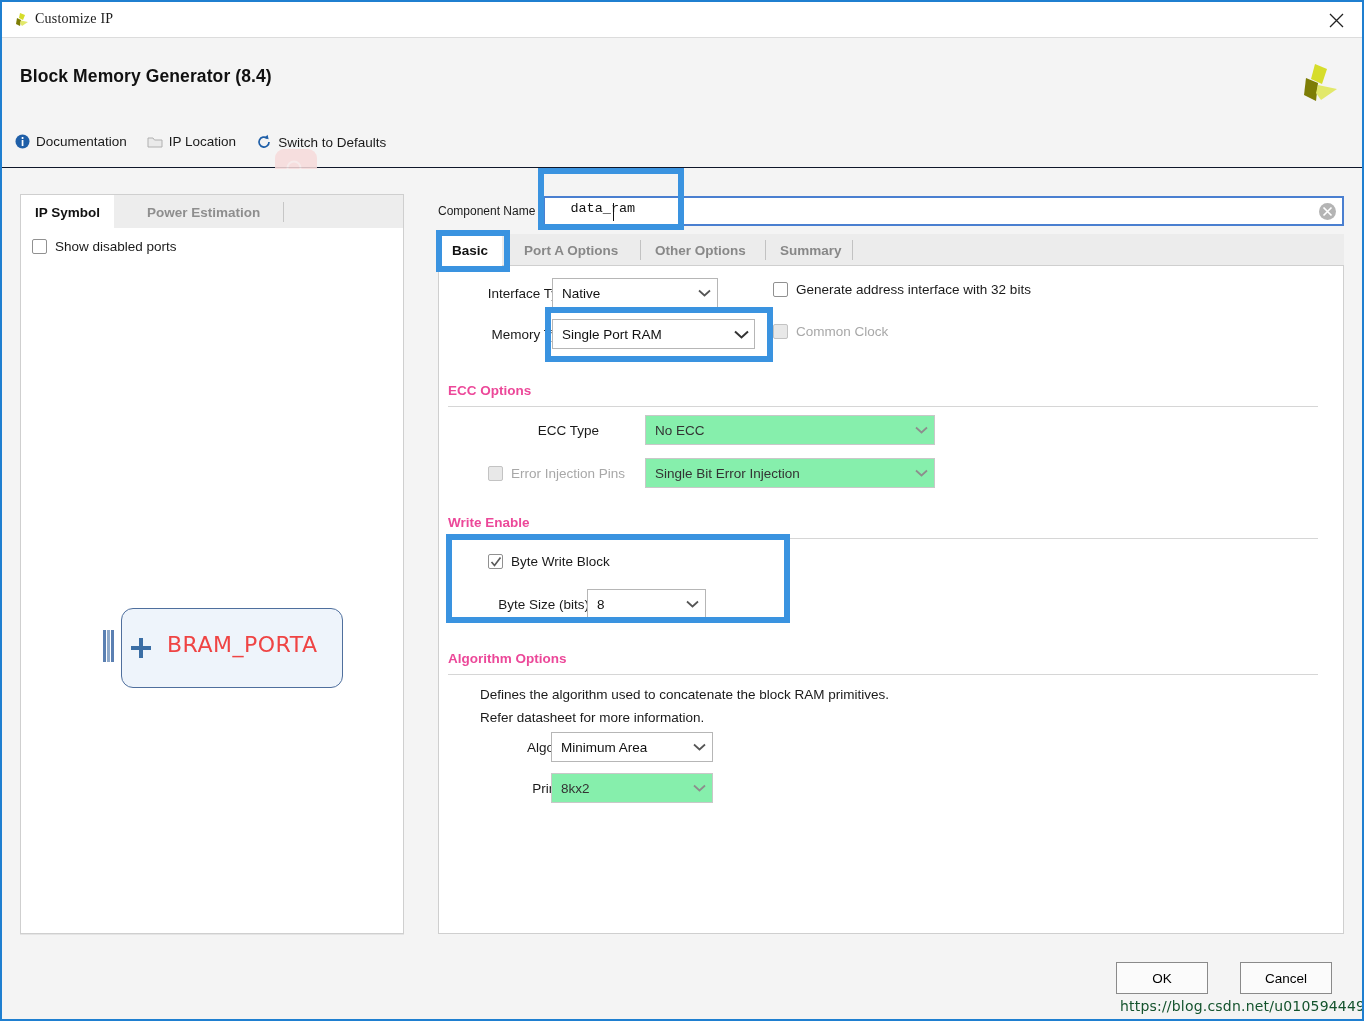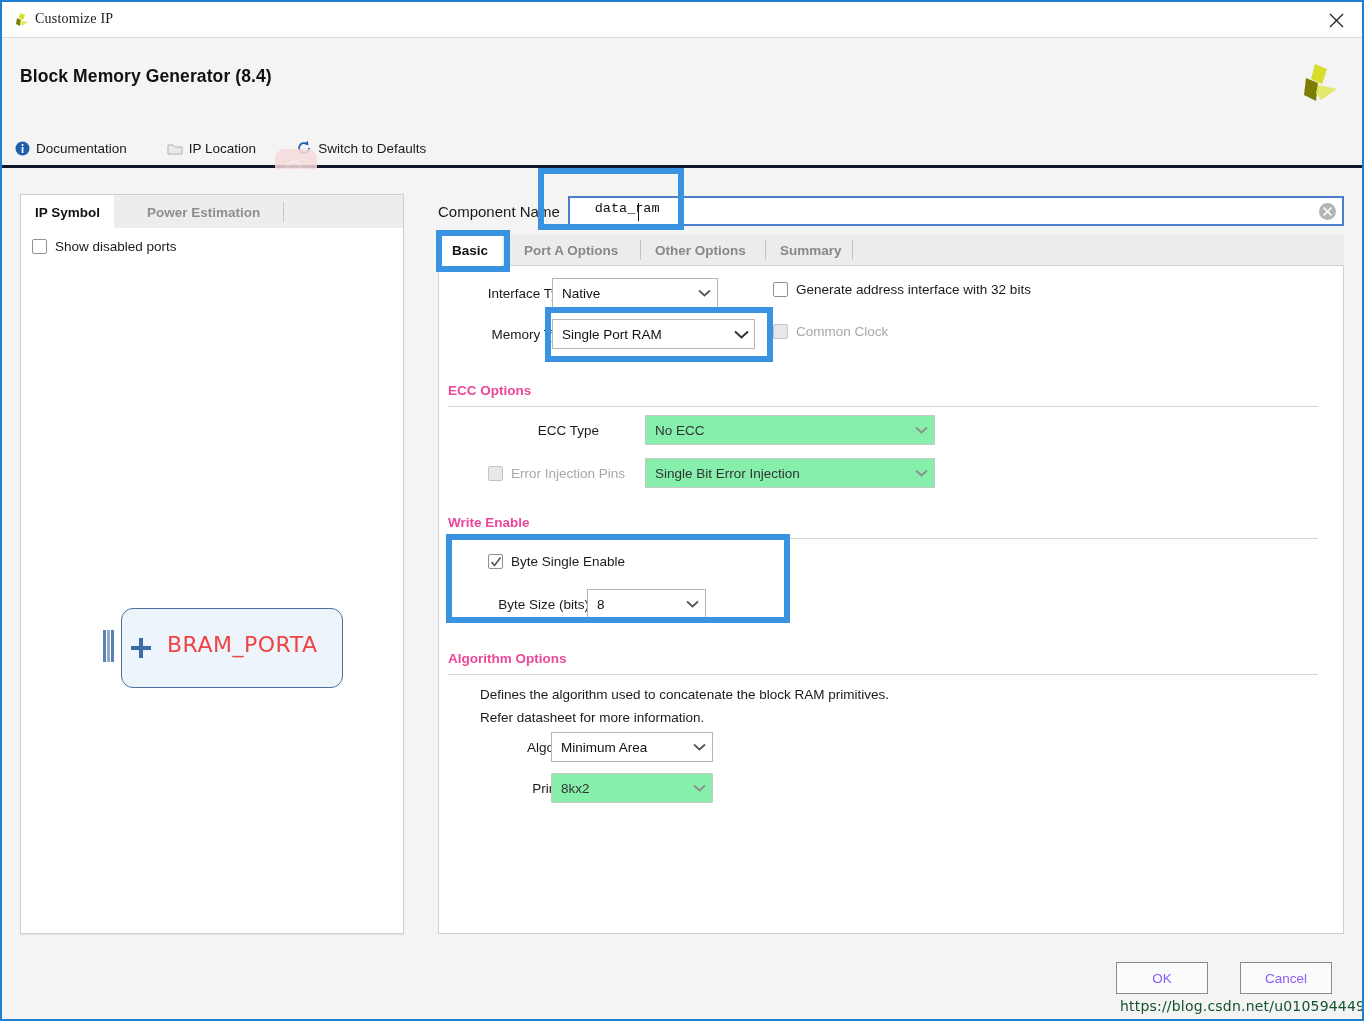--- a/index.html
+++ b/index.html
@@ -49,38 +49,38 @@
     width: 34px; height: 24px;
     cursor: default;
   }
   #close-btn svg { position: absolute; left: 9px; top: 5px; }
 
   
   #header {
     position: absolute; left: 0; top: 36px;
     width: 1360px; height: 130px;
     background: #f4f4f4;
-    border-bottom: 3px solid #0f172a;
+    border-bottom: 1px solid #0f172a;
     padding-left: 45px;
   }
   #product-title {
     position: absolute; left: 18px; top: 28px;
     font-size: 17.5px; font-weight: bold; color: #111;
     letter-spacing: .1px;
   }
   #xilinx-logo {
     position: absolute; right: 22px; top: 22px;
     width: 46px; height: 46px;
   }
 
   
   #toolbar {
     position: absolute; left: 13px; top: 96px;
     height: 22px;
-    display: flex; align-items: flex-end; gap: 20px;
+    display: flex; align-items: flex-start;
   }
   .tool-link {
     display: flex; align-items: center;
     margin-right: 20px;
     font-size: 13.5px; color: #1a1a1a;
     cursor: default;
     white-space: nowrap;
   }
   .tool-link .ti { margin-right: 6px; display: flex; align-items: center; }
 
@@ -180,21 +180,21 @@
     letter-spacing: .5px;
   }
 
   
   #comp-row {
     position: absolute; left: 436px; top: 26px;
     width: 906px; height: 32px;
     display: flex; align-items: center;
   }
   #comp-label {
-    font-size: 15px; white-space: nowrap; margin-right: 8px;
+    font-size: 12px; white-space: nowrap; margin-right: 8px;
   }
   #comp-input-wrap {
     position: relative;
     flex: 1; height: 30px;
     background: #ffffff;
     border: 2px solid #4a7fd0;
   }
   #comp-input {
     position: absolute; left: 23px; top: 0;
     width: 700px; height: 20px;
@@ -304,21 +304,21 @@
   .helptext {
     position: absolute;
     font-size: 13.5px; color: #1a1a1a; white-space: nowrap;
   }
   .dlgbtn {
     position: absolute;
     width: 92px; height: 32px;
     background: #fbfbfb;
     border: 1px solid #8a8a8a;
     display: flex; align-items: center; justify-content: center;
-    font-size: 13.5px; color: #8b5cf6;
+    font-size: 13.5px; color: #000000;
     cursor: default;
   }
   #ok-button { left: 1114px; top: 960px; }
   #cancel-button { left: 1238px; top: 960px; }
 
   
   #watermark {
     position: absolute; left: 1118px; top: 996px;
     font-size: 14px; color: #14532d;
     font-family: "DejaVu Sans", sans-serif;
@@ -537,21 +537,21 @@
 
       <span class="sect-title" style="left:9px; top:249px;">Write Enable</span>
       <div class="sect-rule" style="left:9px; top:272px; width:870px;"></div>
 
       <div class="cbox" style="left:49px; top:288px;">
         <span class="box">
           <svg width="12" height="12" viewBox="0 0 12 12">
             <path d="M1.5,6 L4.5,9.5 L10.5,1.5" stroke="#5a5a5a" stroke-width="1.7" fill="none"></path>
           </svg>
         </span>
-        <span class="cl">Byte Single Enable</span>
+        <span class="cl">Byte Write Block</span>
       </div>
 
       <span class="field-label" style="left:40px; top:331px; width:110px;">Byte Size (bits)</span>
       <div class="combo" style="left:148px; top:323px; width:119px;">
         <span class="ctext">8</span>
         <span class="carrow">
           <svg width="13" height="8" viewBox="0 0 13 8">
               <path d="M1,1.5 L6.5,6.5 L12,1.5" stroke="#555" stroke-width="1.7" fill="none"></path>
             </svg>
         </span>

